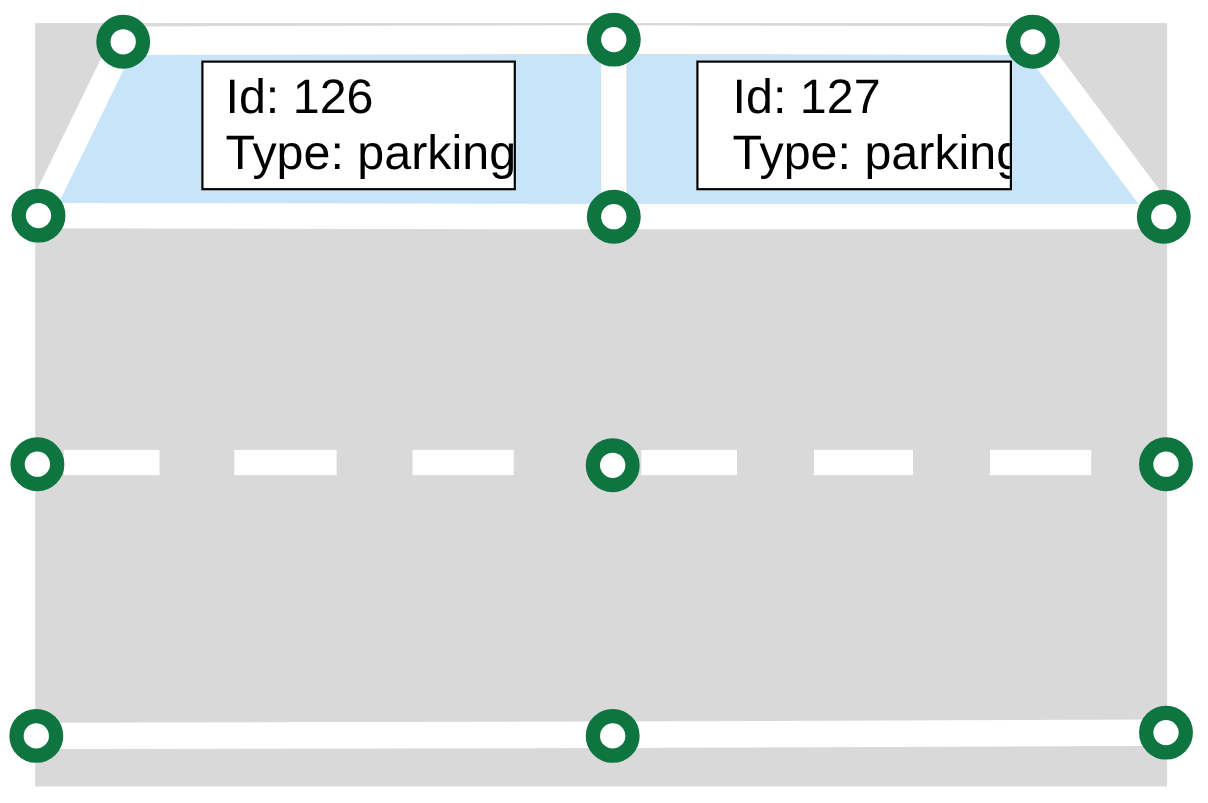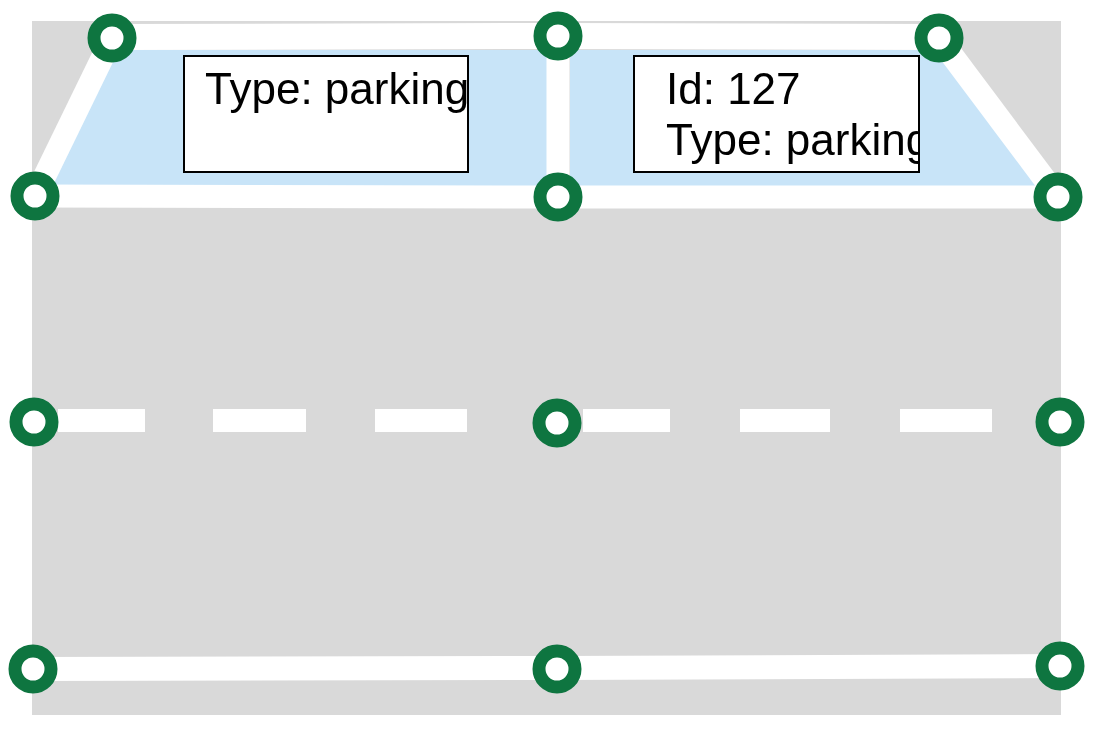--- a/index.html
+++ b/index.html
@@ -61,20 +61,21 @@
       <circle cx="1058" cy="197" r="18" fill="#ffffff" stroke="#0e7540" stroke-width="13"></circle>
       <circle cx="34" cy="422" r="18" fill="#ffffff" stroke="#0e7540" stroke-width="13"></circle>
       <circle cx="557" cy="423" r="18" fill="#ffffff" stroke="#0e7540" stroke-width="13"></circle>
       <circle cx="1060" cy="422" r="18" fill="#ffffff" stroke="#0e7540" stroke-width="13"></circle>
       <circle cx="33" cy="669" r="18" fill="#ffffff" stroke="#0e7540" stroke-width="13"></circle>
       <circle cx="557" cy="669" r="18" fill="#ffffff" stroke="#0e7540" stroke-width="13"></circle>
       <circle cx="1060" cy="666" r="18" fill="#ffffff" stroke="#0e7540" stroke-width="13"></circle>
     </svg>
 
   <div class="label-box" style="left: 183px; top: 55px; width: 286px; height: 118px; background: rgb(255, 255, 255); border-color: rgb(0, 0, 0); color: rgb(0, 0, 0);">
+    <div>Id: 126</div>
     <div>Type: parking</div>
   </div>
 
   <div class="label-box" style="left: 633px; top: 55px; width: 287px; height: 118px; background: rgb(255, 255, 255); border-color: rgb(0, 0, 0); color: rgb(0, 0, 0); padding-left: 31px;">
     <div>Id: 127</div>
     <div>Type: parking</div>
   </div>
 </div>
 
 </body></html>

